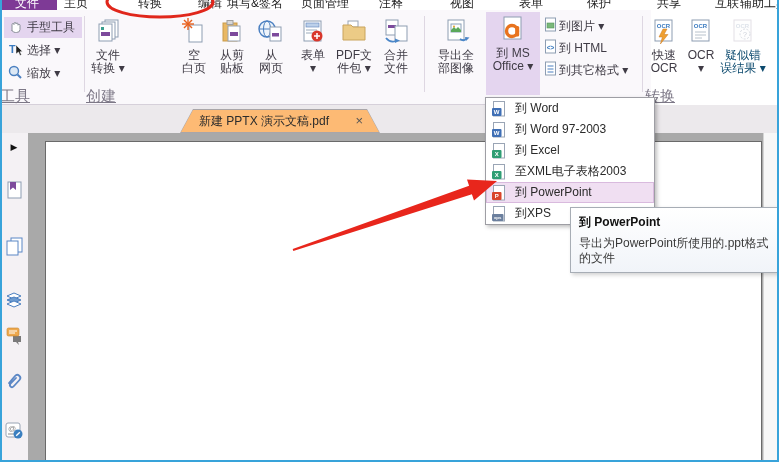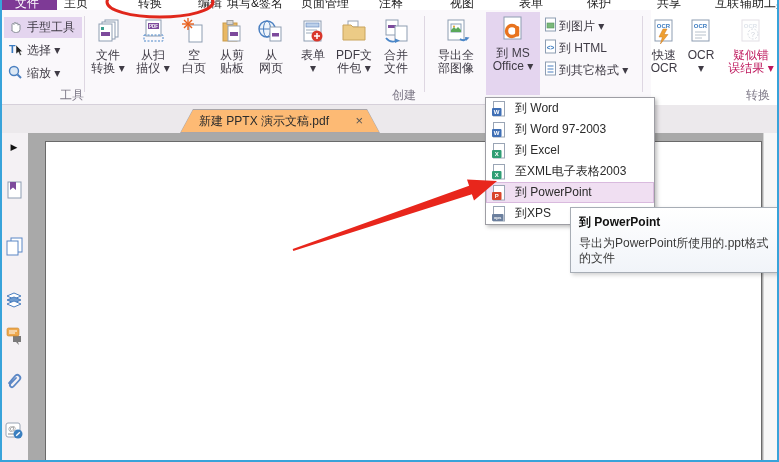--- a/index.html
+++ b/index.html
@@ -15,32 +15,32 @@
   .filetab { position:absolute; left:0; top:0; width:57px; height:10px; background:#7e3a96; }
   .filetab span { position:absolute; left:15px; top:-5px; font-size:12px; color:#fff; white-space:nowrap; }
   .rtab { position:absolute; top:-5px; font-size:12px; color:#1c1c1c; white-space:nowrap; }
   .t0{left:64px}.t1{left:138px}.t2{left:198px}.t3{left:227px}.t4{left:301px}.t5{left:379px}
   .t6{left:450px}.t7{left:519px}.t8{left:587px}.t9{left:657px}.t10{left:715px}.t11{left:740px}
 
   
   .ribbon { position:absolute; left:0; top:10px; width:651px; height:95px; background:#faf8fb;
     border-bottom:1px solid #d6d0da; }
   .vsep { position:absolute; top:6px; height:76px; width:1px; background:#ded7e2; }
-  .glabel { position:absolute; top:77px; font-size:12px; color:#7d7887; text-align:right; }
+  .glabel { position:absolute; top:77px; font-size:15px; color:#7d7887; text-align:left;text-decoration:underline; }
 
   .toolitem { position:absolute; left:4px; width:78px; height:21px; display:flex; align-items:center;
     gap:4px; padding-left:3px; font-size:12px; color:#3f3b45; cursor:default; white-space:nowrap; }
   .toolitem.hl { background:#e4d5ef; }
 
   .rbtn { position:absolute; top:4px; height:76px; display:flex; flex-direction:column; align-items:center;
     font-size:12px; color:#3f3b45; text-align:center; cursor:default; }
   .rbtn .ric { height:34px; display:flex; align-items:center; justify-content:center; margin-top:1px; }
   .rbtn .l1,.rbtn .l2 { line-height:13px; white-space:nowrap; }
   .rbtn.msoffice { top:2px; height:83px; background:#e4d5ef; }
-  .rbtn.disabled { color:#be185d;margin-left:8px; }
+  .rbtn.disabled { color:#0c4a6e; }
   .rbtn.disabled svg { opacity:.45; }
 
   .smallitem { position:absolute; left:544px; width:96px; height:20px; display:flex; align-items:center;
     gap:1px; font-size:12px; color:#3f3b45; white-space:nowrap; cursor:default; }
 
   
   .tabbar { position:absolute; left:0; top:105px; width:779px; height:28px; background:#ece9ec; }
   .dtab-outer { position:absolute; top:4px; height:24px;
     clip-path:polygon(13px 0, calc(100% - 13px) 0, 100% 100%, 0 100%); background:#a9a6a9; }
   .dtab-inner { position:absolute; inset:1px;
@@ -128,32 +128,20 @@
           <rect x="12" y="3" width="13" height="17" fill="#fff" stroke="#8d9db2"></rect>
           <rect x="9" y="5" width="13" height="17" fill="#fff" stroke="#8d9db2"></rect>
           <rect x="6" y="7" width="13" height="17" fill="#fff" stroke="#8d9db2"></rect>
           <rect x="8" y="10" width="3" height="3" fill="#3a9e8e"></rect>
           <rect x="8" y="15" width="9" height="4" fill="#7d4a9c"></rect>
         </svg>
       </span>
     <span class="l1">文件</span>
     <span class="l2">转换 ▾</span>
   </div>
-  <div class="rbtn" style="left:131px;width:44px">
-    <span class="ric">
-        <svg width="30" height="30">
-          <rect x="8" y="3" width="15" height="16" fill="#fff" stroke="#8d9db2"></rect>
-          <rect x="10" y="6" width="11" height="6" fill="#7d4a9c"></rect>
-          <text x="15.5" y="11" font-size="4.5" fill="#fff" text-anchor="middle" font-weight="bold">PDF</text>
-          <rect x="6" y="18" width="19" height="6" fill="none" stroke="#4a86c8" stroke-dasharray="2,1.5"></rect>
-        </svg>
-      </span>
-    <span class="l1">从扫</span>
-    <span class="l2">描仪 ▾</span>
-  </div>
   <div class="rbtn" style="left:176px;width:36px">
     <span class="ric">
         <svg width="30" height="30">
           <rect x="10" y="8" width="13" height="17" fill="#fff" stroke="#8d9db2"></rect>
           <g stroke="#e8611e" stroke-width="1.4">
             <line x1="9" y1="1" x2="9" y2="13"></line>
             <line x1="3" y1="7" x2="15" y2="7"></line>
             <line x1="5" y1="3" x2="13" y2="11"></line>
             <line x1="13" y1="3" x2="5" y2="11"></line>
           </g>

